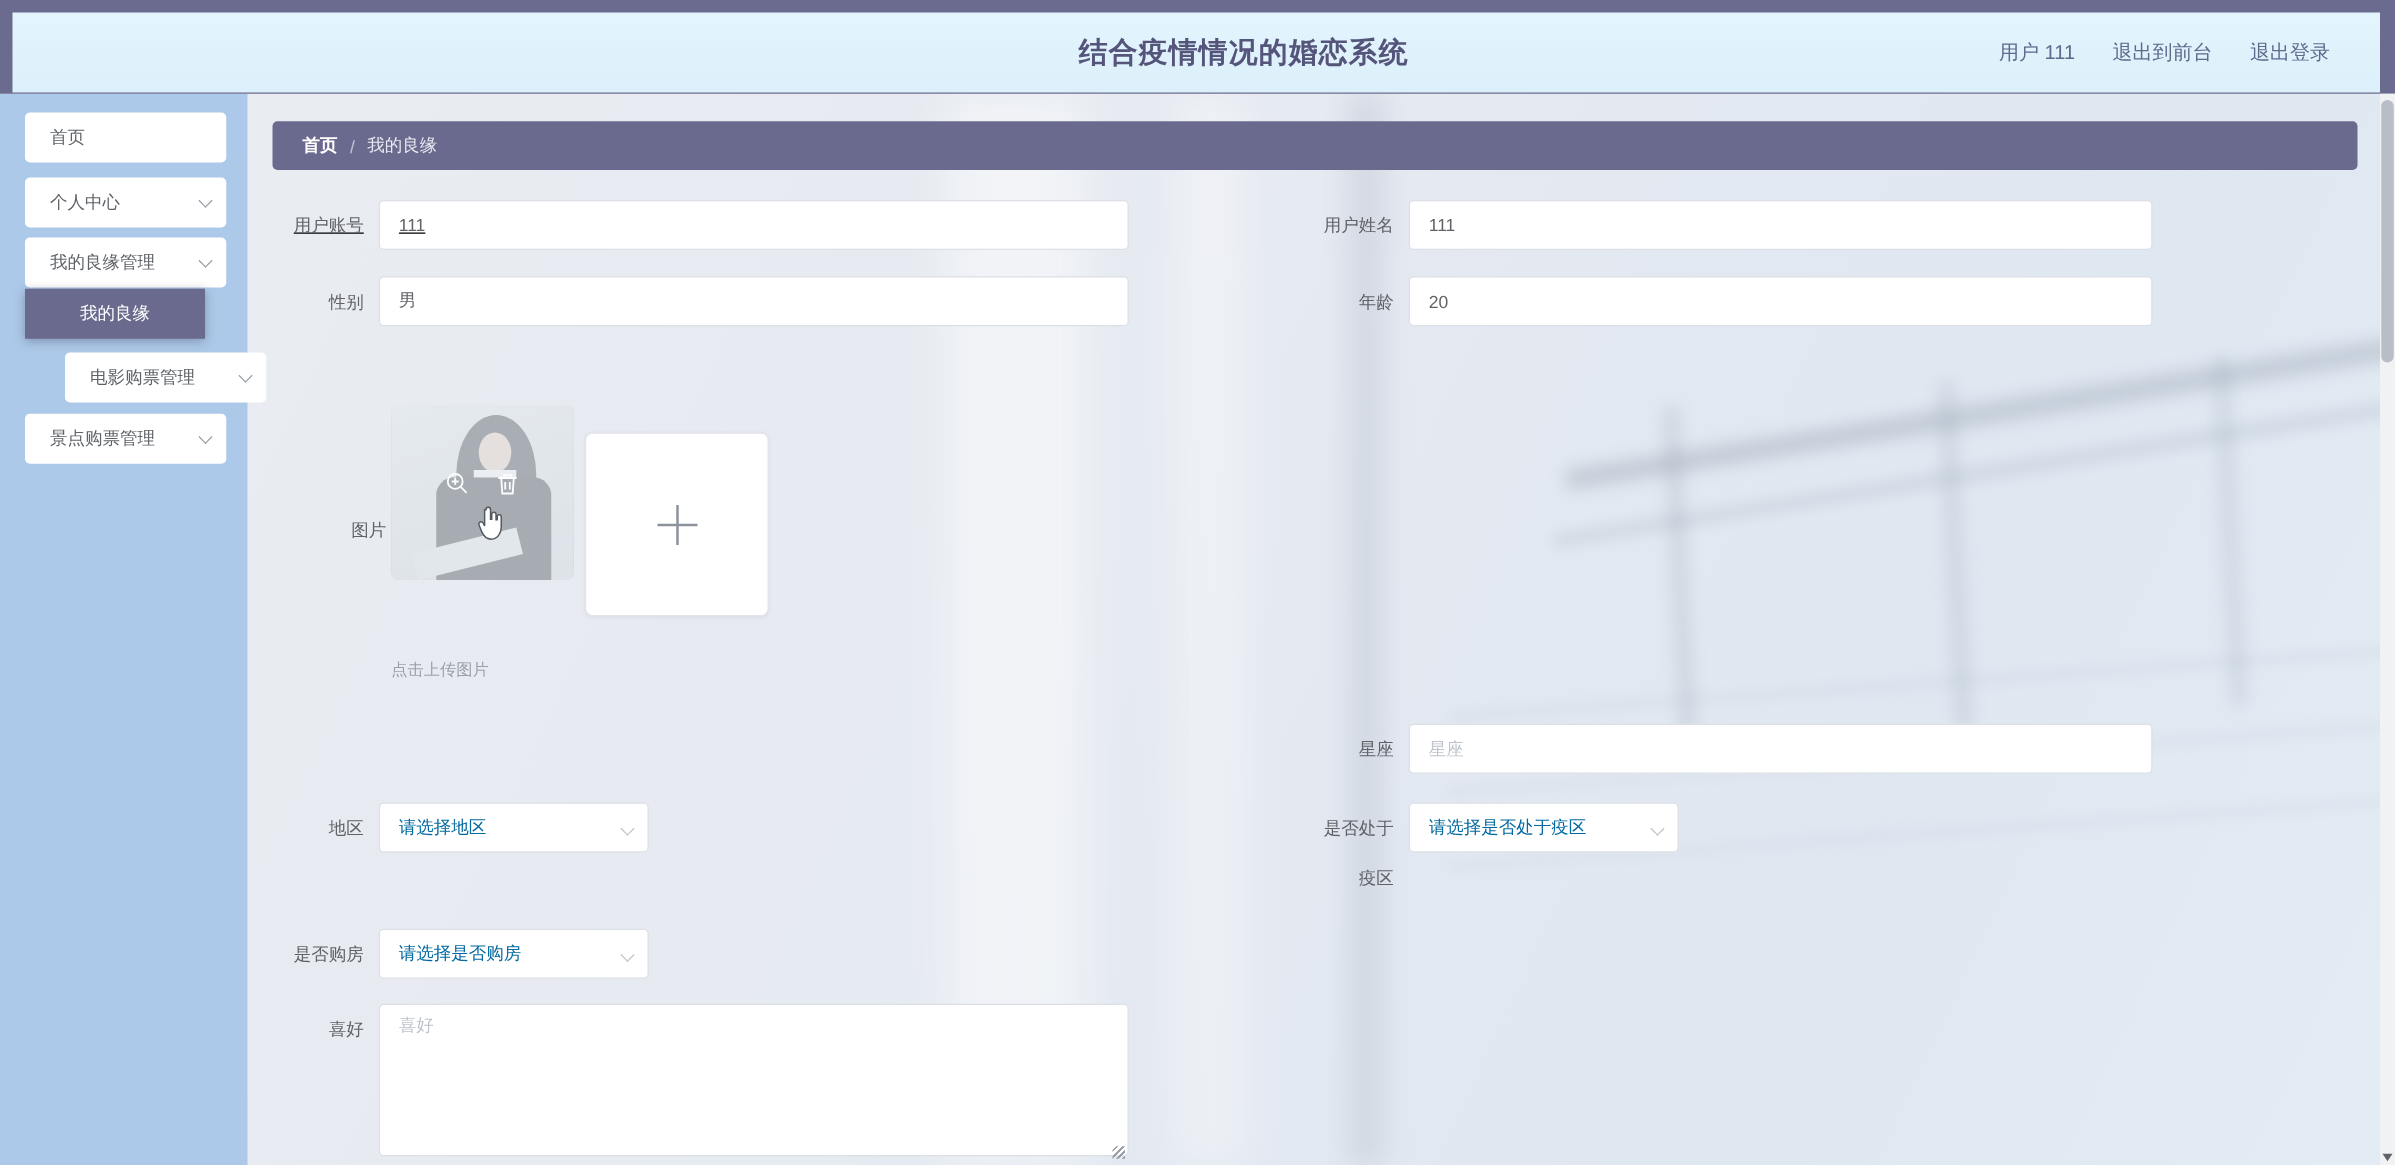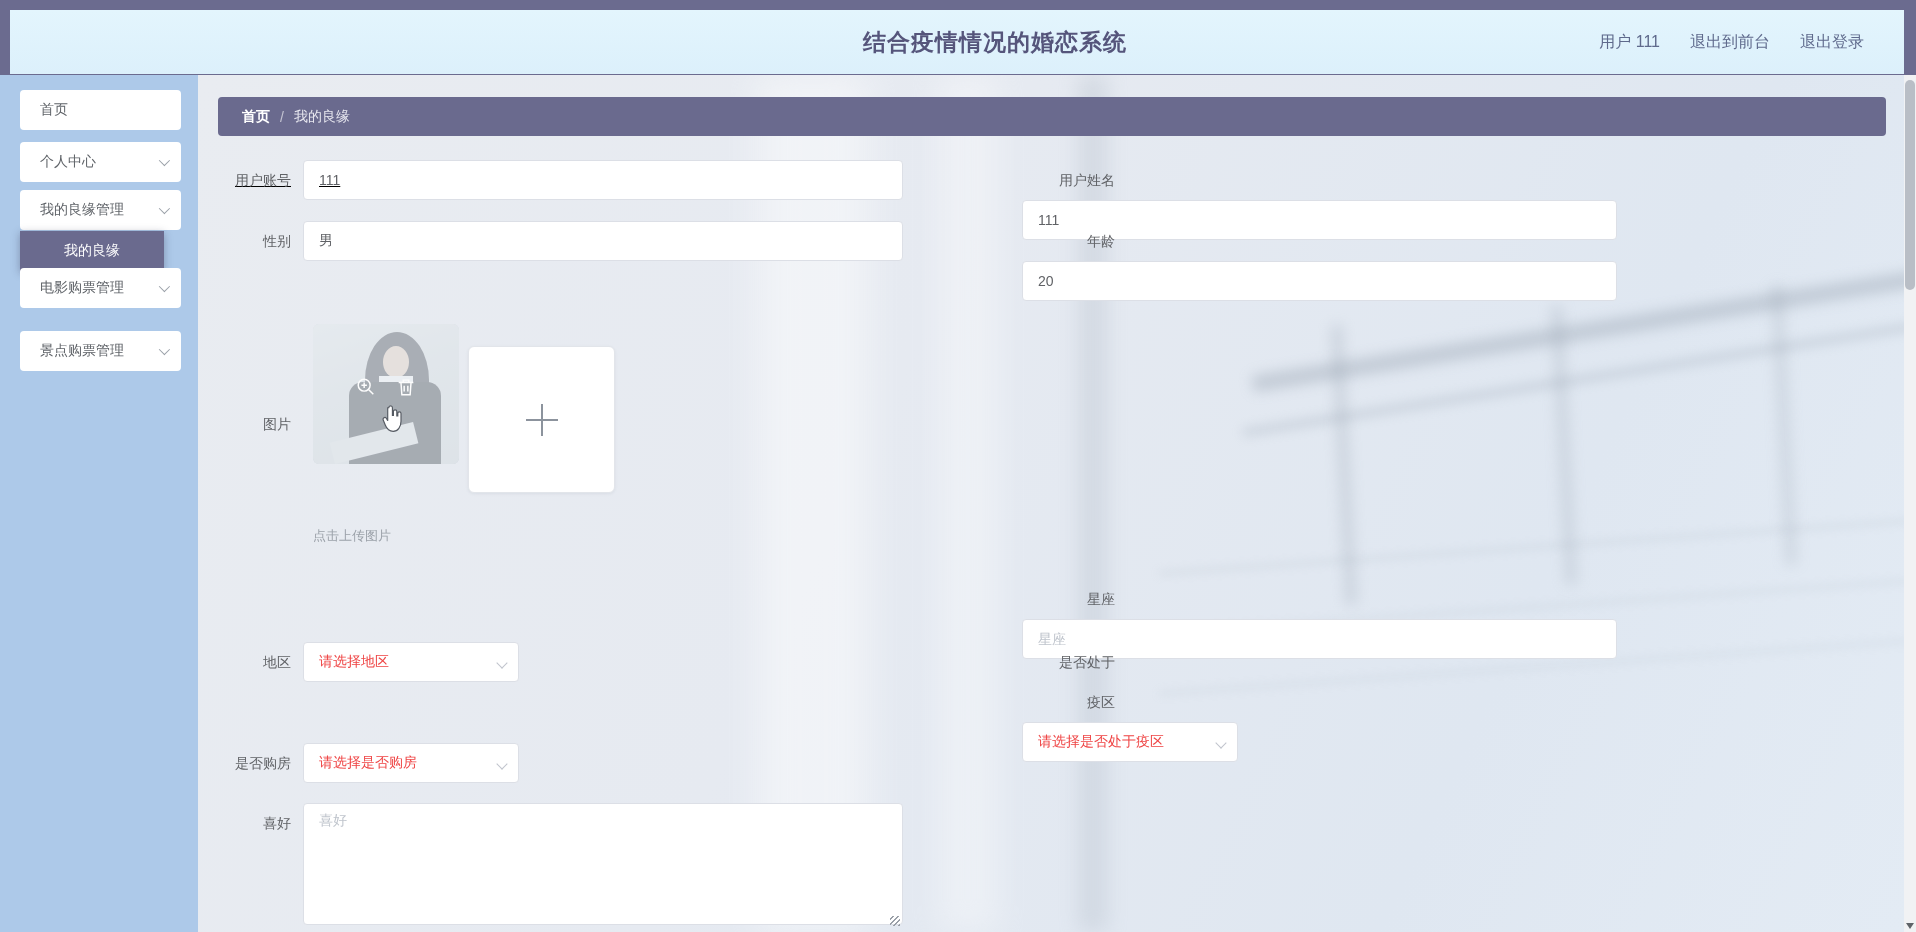--- a/index.html
+++ b/index.html
@@ -32,31 +32,31 @@
   .bgfx { position:absolute; z-index:0; pointer-events:none; }
 
   .breadcrumb { position:absolute; z-index:2; left:20px; top:22px; width:1668px; height:39px; background:#6a6a8e;
     border-radius:4px; display:flex; align-items:center; padding-left:24px; font-size:14px; color:#fff; }
   .breadcrumb .bc-root { font-weight:bold; color:#ffffff; cursor:pointer; }
   .breadcrumb .bc-sep { margin:0 10px; color:rgba(255,255,255,.6); }
   .breadcrumb .bc-cur { color:#e8e8f0; }
 
   .frow { position:absolute; z-index:2; display:flex; align-items:flex-start; }
   .frow.colL { left:0; }
-  .frow.colR { left:824px;flex-direction:column; }
+  .frow.colR { left:824px; }
   .flabel { width:105px; padding-right:12px; text-align:right; font-size:14px; color:#606266; line-height:40px; }
   .flabel.wrap2 { padding-left:35px; line-height:40px; }
   .finput { height:40px; border:1px solid #dcdfe6; border-radius:4px; background:#fff; padding:0 15px;
     font-size:14px; color:#606266; outline:none; font-family:inherit; }
   .finput::placeholder, .ftextarea::placeholder { color:#bfc4cc; opacity:1; }
   .w-long { width:600px; }
   .w-longr { width:595px; }
   .fselect { position:relative; width:216px; height:40px; border:1px solid #dcdfe6; border-radius:4px; background:#fff;
     display:flex; align-items:center; padding:0 30px 0 15px; cursor:pointer; }
-  .fselect .ph { font-size:14px; color:#ef4444; white-space:nowrap; overflow:hidden; }
+  .fselect .ph { font-size:14px; color:#0369a1; white-space:nowrap; overflow:hidden; }
   .fselect .sel-arrow { position:absolute; right:12px; top:16px; width:8px; height:8px;
     border-right:1.4px solid #c0c4cc; border-bottom:1.4px solid #c0c4cc; transform:rotate(45deg); }
   .ftextarea { width:600px; height:122px; border:1px solid #dcdfe6; border-radius:4px; background:#fff;
     padding:8px 15px; font-size:14px; color:#606266; resize:none; outline:none; font-family:inherit; }
   .resize-grip { position:absolute; right:3px; bottom:3px; width:10px; height:10px;
     background:repeating-linear-gradient(135deg,transparent 0 2px,#9aa0a8 2px 3.5px); cursor:nwse-resize; }
 
   
   .thumb { position:absolute; z-index:2; left:115px; top:249px; width:146px; height:140px; border-radius:6px;
     overflow:hidden; cursor:pointer; background:linear-gradient(160deg,#d8dde3 0%,#ccd2d9 45%,#c3cad2 100%); }
@@ -109,21 +109,21 @@
       <span>个人中心</span>
       <span class="arrow"></span>
     </div>
     <div class="side-card" style="top:115px;align-items:center;">
       <span>我的良缘管理</span>
       <span class="arrow"></span>
     </div>
     <div class="side-sub" style="top:156px;">
       <span>我的良缘</span>
     </div>
-    <div class="side-card" style="top:193px;">
+    <div class="side-card" style="top:207px;margin-left:32px;">
       <span>电影购票管理</span>
       <span class="arrow"></span>
     </div>
     <div class="side-card" style="top:256px;">
       <span>景点购票管理</span>
       <span class="arrow"></span>
     </div>
   </div>
 
   <div class="content">
@@ -158,21 +158,21 @@
     <div class="frow colL" style="top:146px;">
       <div class="flabel">性别</div>
       <input class="finput w-long" value="男" style="">
     </div>
     <div class="frow colR" style="top:146px;">
       <div class="flabel">年龄</div>
       <input class="finput w-longr" value="20" style="">
     </div>
 
 
-    <div class="frow colL" style="top:329px;">
+    <div class="frow colL" style="top:329px;padding-left:18px;">
       <div class="flabel">图片</div>
     </div>
 
     <div class="thumb">
       <div class="hair"></div>
       <div class="face"></div>
       <div class="shirt"></div>
       <div class="suit"></div>
       <div class="paper"></div>
       <div class="veil"></div>

